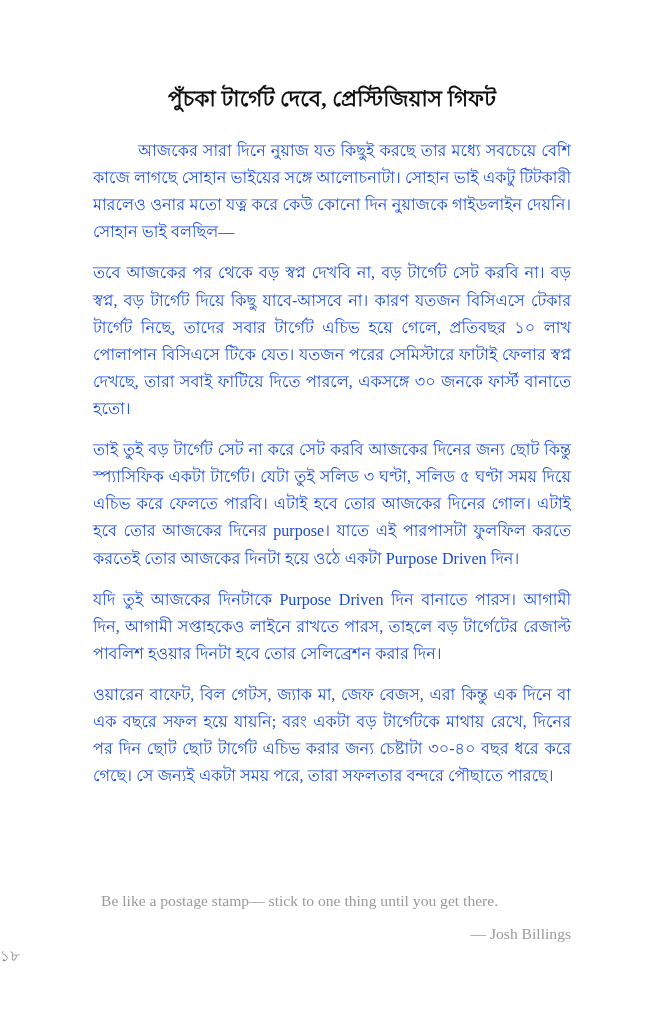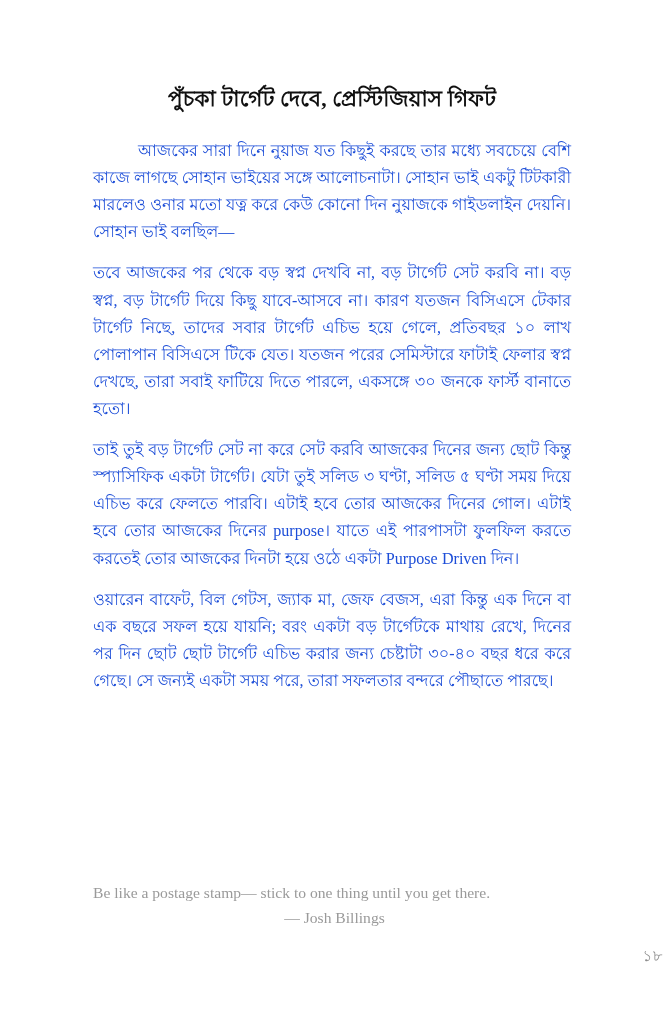--- a/index.html
+++ b/index.html
@@ -69,43 +69,43 @@
     margin-bottom: 16px;
   }
   .quote-block {
     position: absolute;
     left: 0;
     top: 880px;
     width: 478px;
     color: #9a9a9a;
   }
   .quote-text {
-    margin: 0;
+    margin: 8px;
     font-size: 15.6px;
     line-height: 1.62;
     text-align: justify;
     text-justify: inter-word;
     color: #9a9a9a;
     font-family: "Liberation Serif", "DejaVu Serif", serif;
   }
   .quote-attrib {
     margin: 0;
     padding-left: 5px;
     font-size: 15.6px;
     line-height: 1.62;
     color: #9a9a9a;
-    text-align: center;
+    text-align: right;
     font-family: "Liberation Serif", "DejaVu Serif", serif;
   }
   .folio {
     position: absolute;
     left: 0;
     top: 944px;
     width: 663px;
-    text-align: right;
+    text-align: left;
     font-size: 15px;
     color: #8e8e8e;
     font-family: "Liberation Serif", "DejaVu Serif", serif;
     letter-spacing: 0.5px;
   }
 </style>
 </head>
 <body>
 
 <div class="page">
@@ -115,20 +115,21 @@
     <h1 class="chapter-title">পুঁচকা টার্গেট দেবে, প্রেস্টিজিয়াস গিফট</h1>
 
     <div class="body-block">
       <p class="para indented">আজকের সারা দিনে নুয়াজ যত কিছুই করছে তার মধ্যে সবচেয়ে বেশি কাজে লাগছে সোহান ভাইয়ের সঙ্গে আলোচনাটা। সোহান ভাই একটু টিটকারী মারলেও ওনার মতো যত্ন করে কেউ কোনো দিন নুয়াজকে গাইডলাইন দেয়নি। সোহান ভাই বলছিল—</p>
 
 
       <p class="para">তবে আজকের পর থেকে বড় স্বপ্ন দেখবি না, বড় টার্গেট সেট করবি না। বড় স্বপ্ন, বড় টার্গেট দিয়ে কিছু যাবে-আসবে না। কারণ যতজন বিসিএসে টেকার টার্গেট নিছে, তাদের সবার টার্গেট এচিভ হয়ে গেলে, প্রতিবছর ১০ লাখ পোলাপান বিসিএসে টিকে যেত। যতজন পরের সেমিস্টারে ফাটাই ফেলার স্বপ্ন দেখছে, তারা সবাই ফাটিয়ে দিতে পারলে, একসঙ্গে ৩০ জনকে ফার্স্ট বানাতে হতো।</p>
 
       <p class="para">তাই তুই বড় টার্গেট সেট না করে সেট করবি আজকের দিনের জন্য ছোট কিন্তু স্প্যাসিফিক একটা টার্গেট। যেটা তুই সলিড ৩ ঘণ্টা, সলিড ৫ ঘণ্টা সময় দিয়ে এচিভ করে ফেলতে পারবি। এটাই হবে তোর আজকের দিনের গোল। এটাই হবে তোর আজকের দিনের purpose। যাতে এই পারপাসটা ফুলফিল করতে করতেই তোর আজকের দিনটা হয়ে ওঠে একটা Purpose Driven দিন।</p>
 
+      <p class="para">যদি তুই আজকের দিনটাকে Purpose Driven দিন বানাতে পারস। আগামী দিন, আগামী সপ্তাহকেও লাইনে রাখতে পারস, তাহলে বড় টার্গেটের রেজাল্ট পাবলিশ হওয়ার দিনটা হবে তোর সেলিব্রেশন করার দিন।</p>
 
       <p class="para">ওয়ারেন বাফেট, বিল গেটস, জ্যাক মা, জেফ বেজস, এরা কিন্তু এক দিনে বা এক বছরে সফল হয়ে যায়নি; বরং একটা বড় টার্গেটকে মাথায় রেখে, দিনের পর দিন ছোট ছোট টার্গেট এচিভ করার জন্য চেষ্টাটা ৩০-৪০ বছর ধরে করে গেছে। সে জন্যই একটা সময় পরে, তারা সফলতার বন্দরে পৌছাতে পারছে।</p>
     </div>
 
     <div class="quote-block">
       <p class="quote-text">Be like a postage stamp— stick to one thing until you get there.</p>
       <p class="quote-attrib">— Josh Billings</p>
     </div>
 
   </div>

